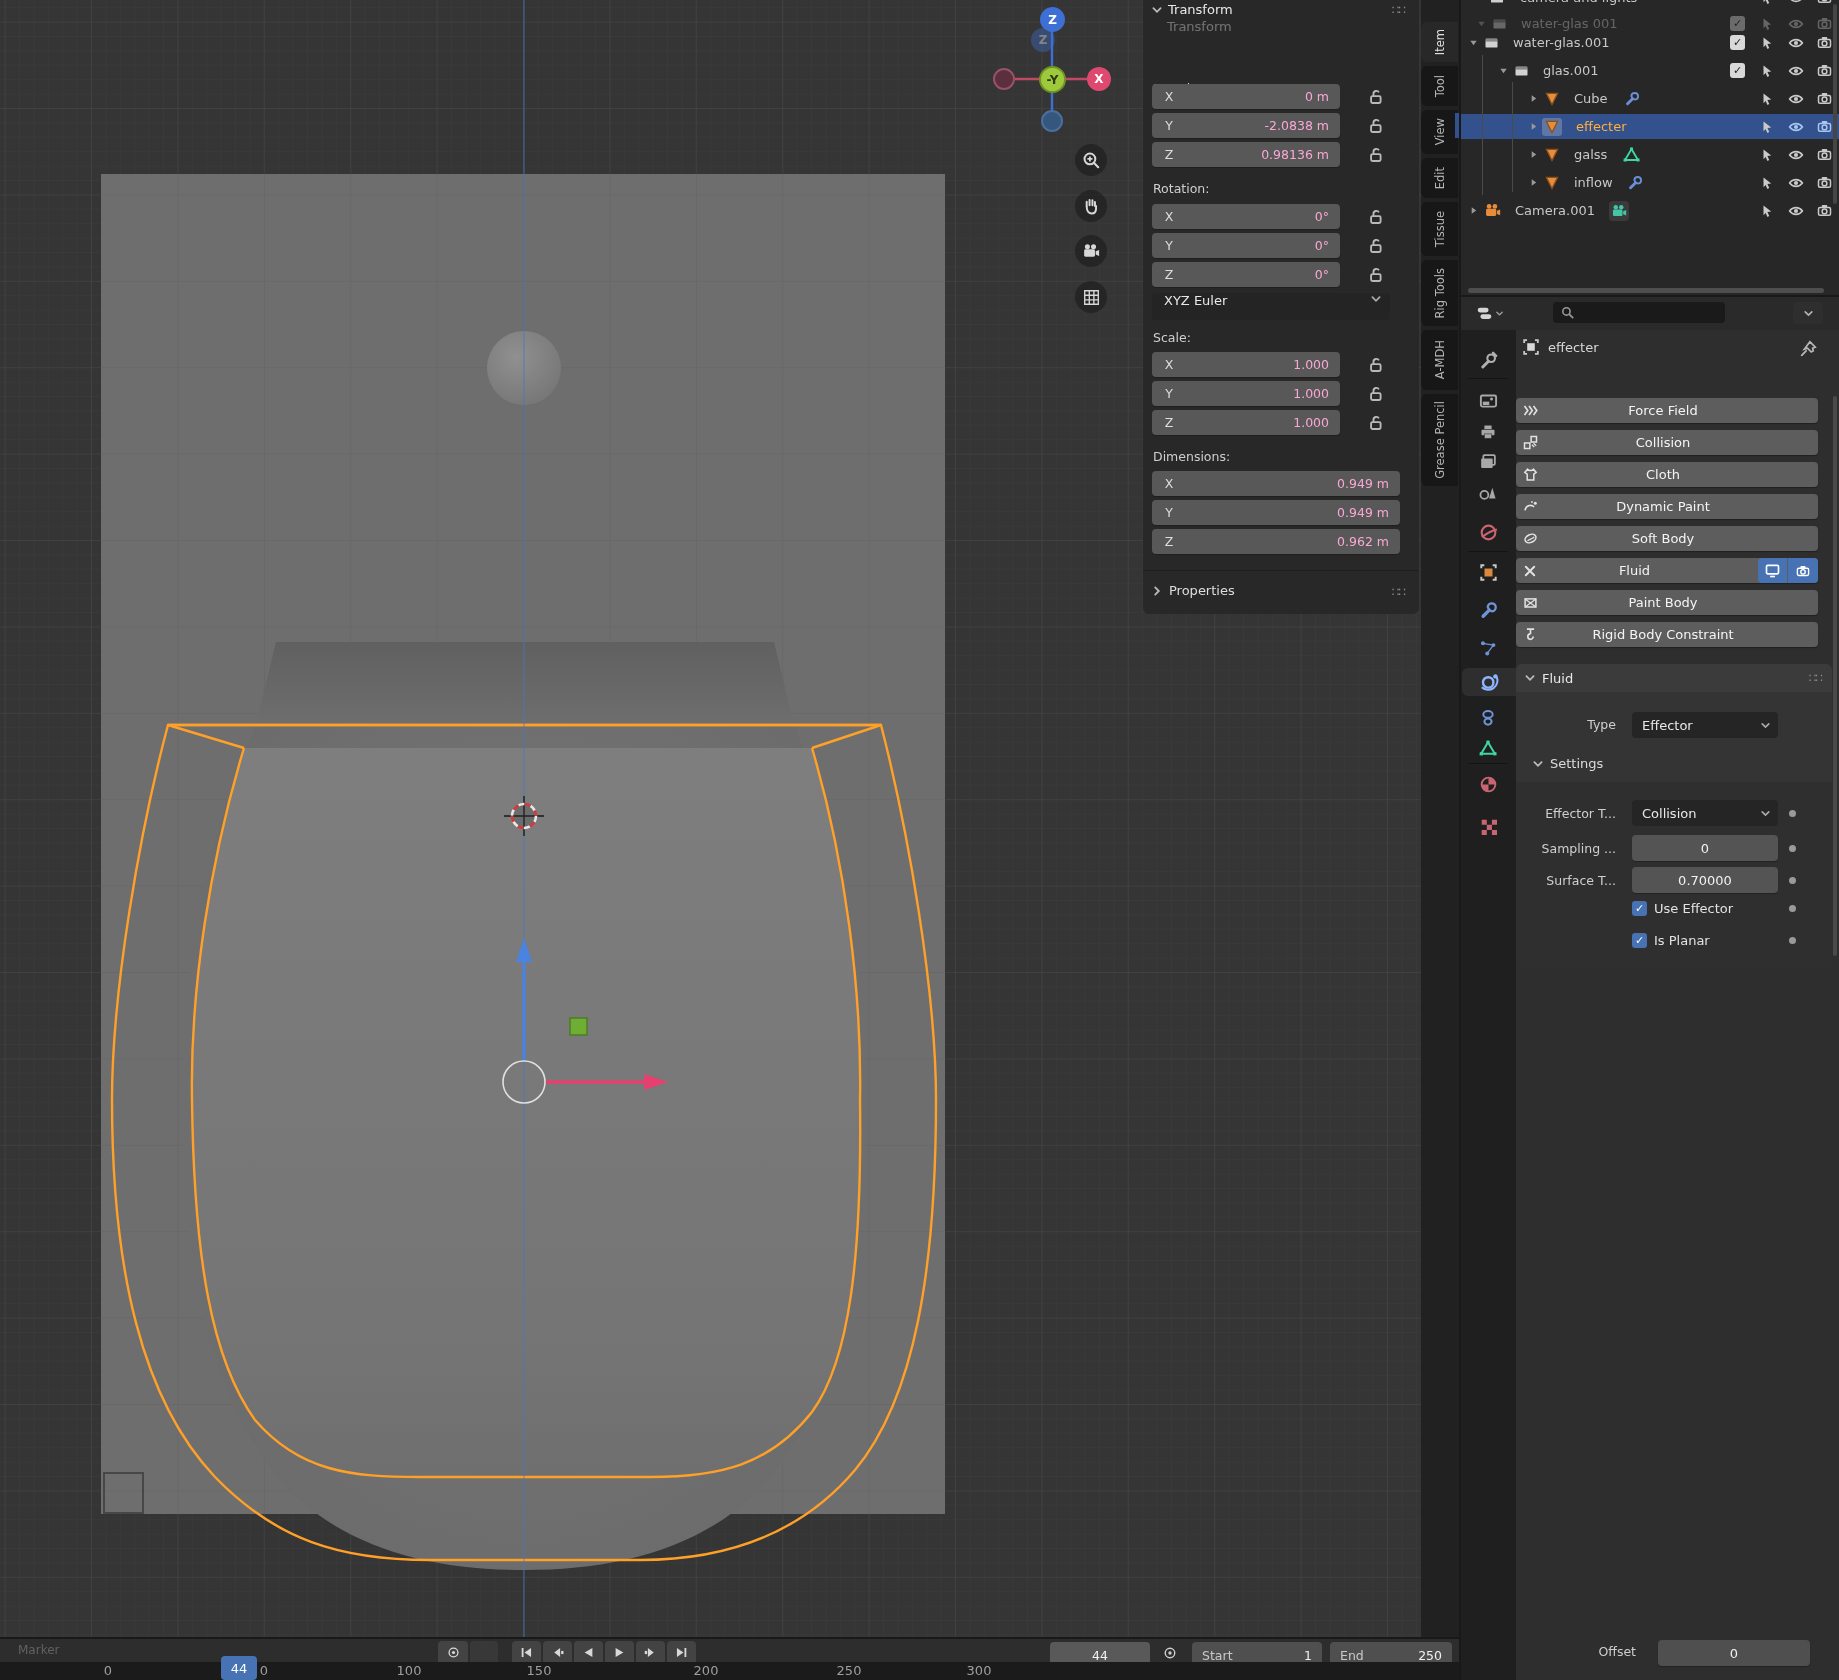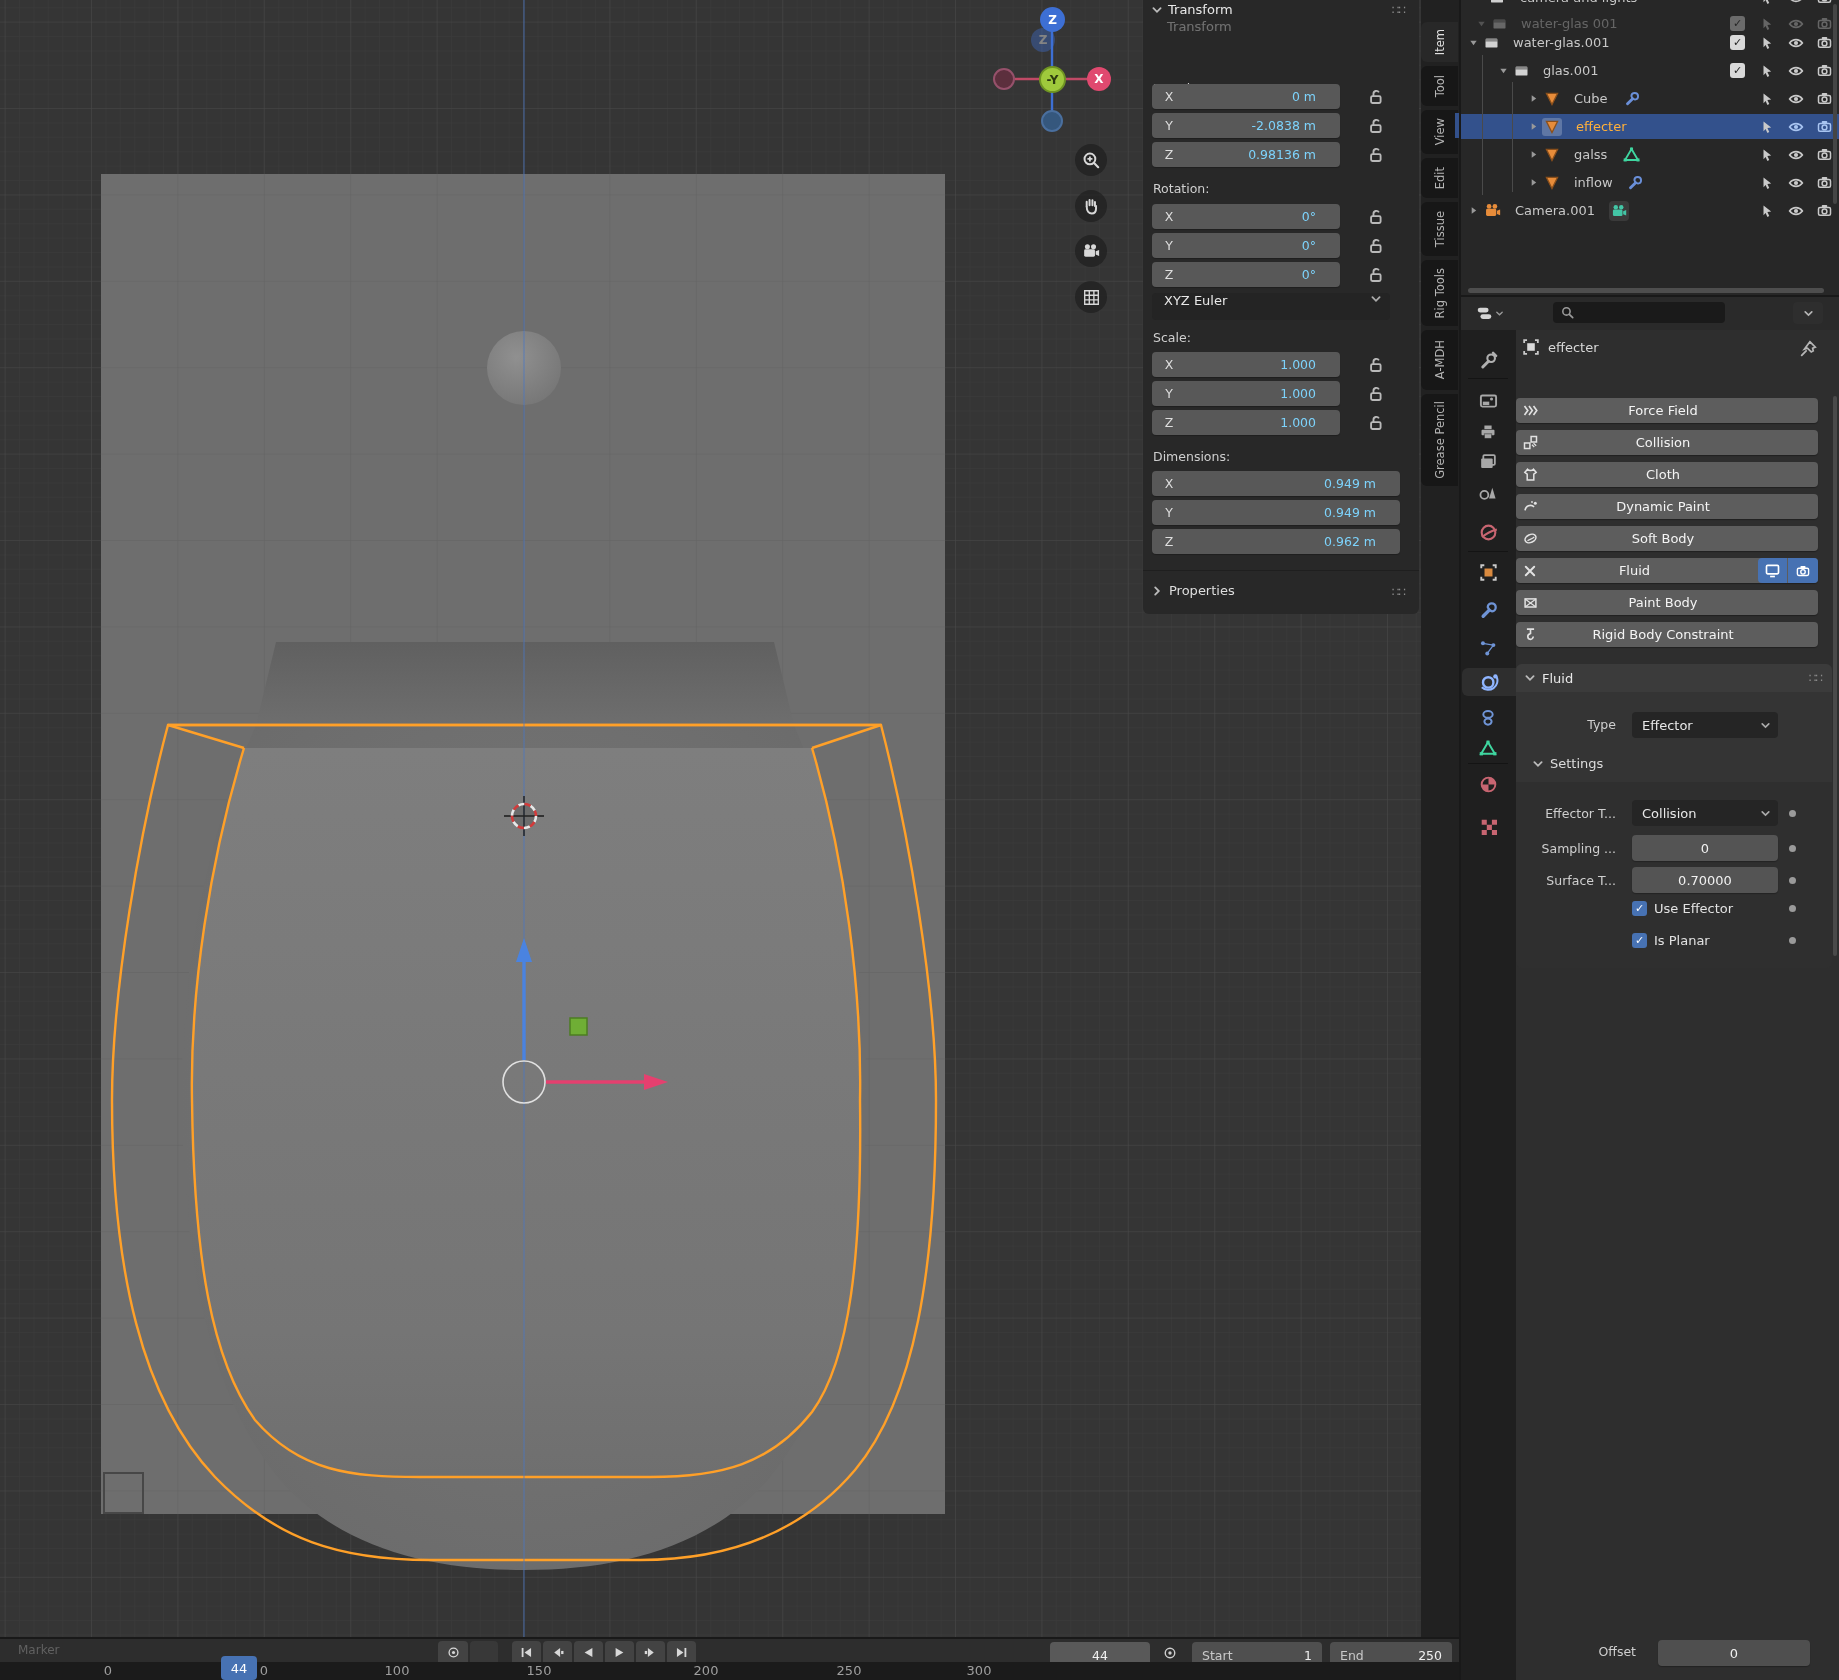--- a/index.html
+++ b/index.html
@@ -20,21 +20,21 @@
   .ball{position:absolute;border-radius:50%;display:flex;align-items:center;justify-content:center;
         font-weight:bold;font-size:12px;color:#fff;}
 
   
   #npanel{left:1143px;top:0;width:276px;height:614px;background:rgba(40,40,40,.96);
           border-radius:0 0 6px 6px;}
   .np-sec{position:absolute;left:10px;color:#cfcfcf;font-size:12.5px;}
   .fld{position:absolute;left:9px;height:25px;background:#585858;border-radius:4px;
        display:flex;align-items:center;box-shadow:0 1px 1px rgba(0,0,0,.25);}
   .fld .ax{width:34px;text-align:center;color:#dedede;font-size:12.5px;}
-  .fld .val{flex:1;text-align:right;padding-right:24px;color:#7dd3fc;font-size:12.5px;}
+  .fld .val{flex:1;text-align:right;padding-right:11px;color:#f9a8d4;font-size:12.5px;}
   .lockslot{position:absolute;left:1360px;width:30px;height:25px;display:flex;align-items:center;justify-content:center;color:#b9b9b9;}
   .drop{background:#242424;border-radius:4px;display:flex;color:#e8e8e8;}
   .grip{color:#8a8a8a;letter-spacing:-1px;font-size:12px;}
   .ghost{opacity:.38;filter:blur(.6px);}
 
   
   .ntab{position:absolute;left:1421px;width:37px;background:#171717;border-radius:6px 0 0 6px;
         display:flex;align-items:center;justify-content:center;}
   .ntab span{writing-mode:vertical-rl;transform:rotate(180deg);font-size:11.5px;color:#b5b5b5;white-space:nowrap;}
   .ntab.active{background:#282828;}
@@ -1128,21 +1128,21 @@
     </div>
     <div class="tfld" style="left:1330px;width:122px;background:#4f4f4f;">
       <span style="padding-left:10px;color:#c9c9c9;">End</span>
       <span style="margin-left:auto;padding-right:10px;color:#f0f0f0;">250</span>
     </div>
   </div>
 
   <div id="tl-ruler" class="abs">
     <span class="rlbl" style="left:108px;">0</span>
     <span class="rlbl" style="left:264px;">0</span>
-    <span class="rlbl" style="left:397px;">100</span>
+    <span class="rlbl" style="left:409px;">100</span>
     <span class="rlbl" style="left:539px;">150</span>
     <span class="rlbl" style="left:706px;">200</span>
     <span class="rlbl" style="left:849px;">250</span>
     <span class="rlbl" style="left:979px;">300</span>
   </div>
 
   <div class="abs" style="left:221px;top:1656px;width:36px;height:24px;background:#4772b3;border-radius:4px;display:flex;align-items:center;justify-content:center;color:#fff;font-size:13px;z-index:5;">
     <span>44</span>
   </div>
 

